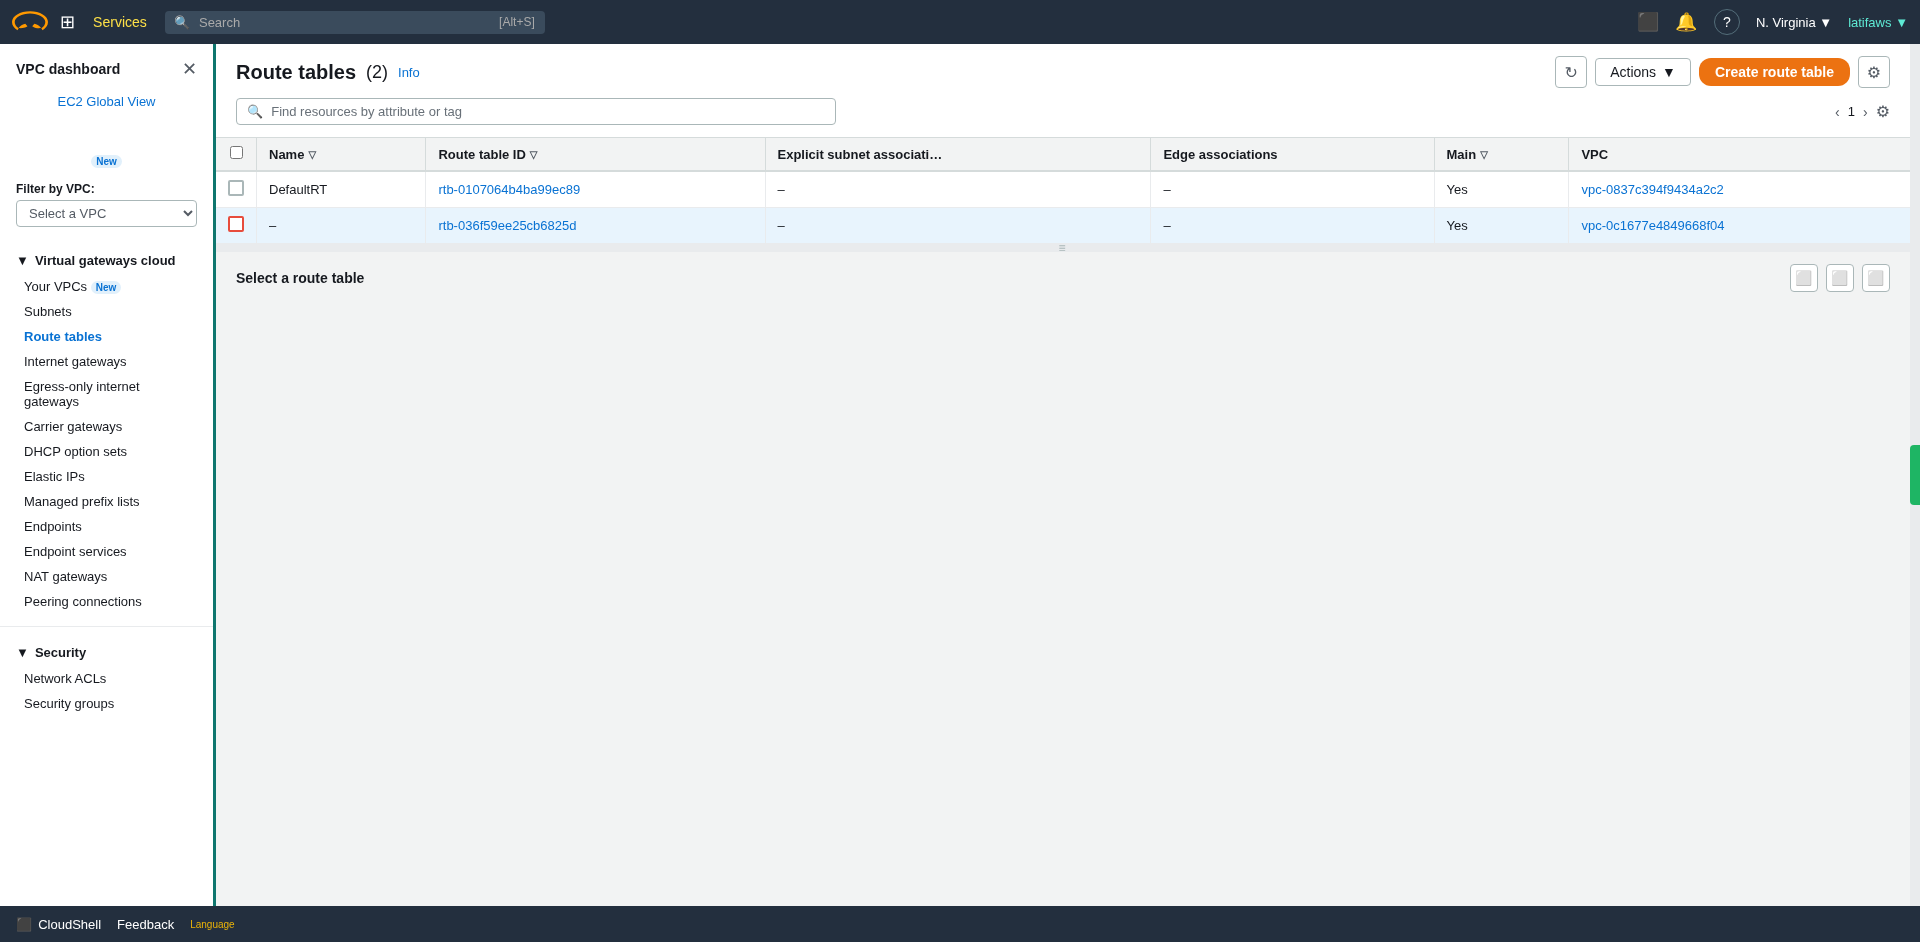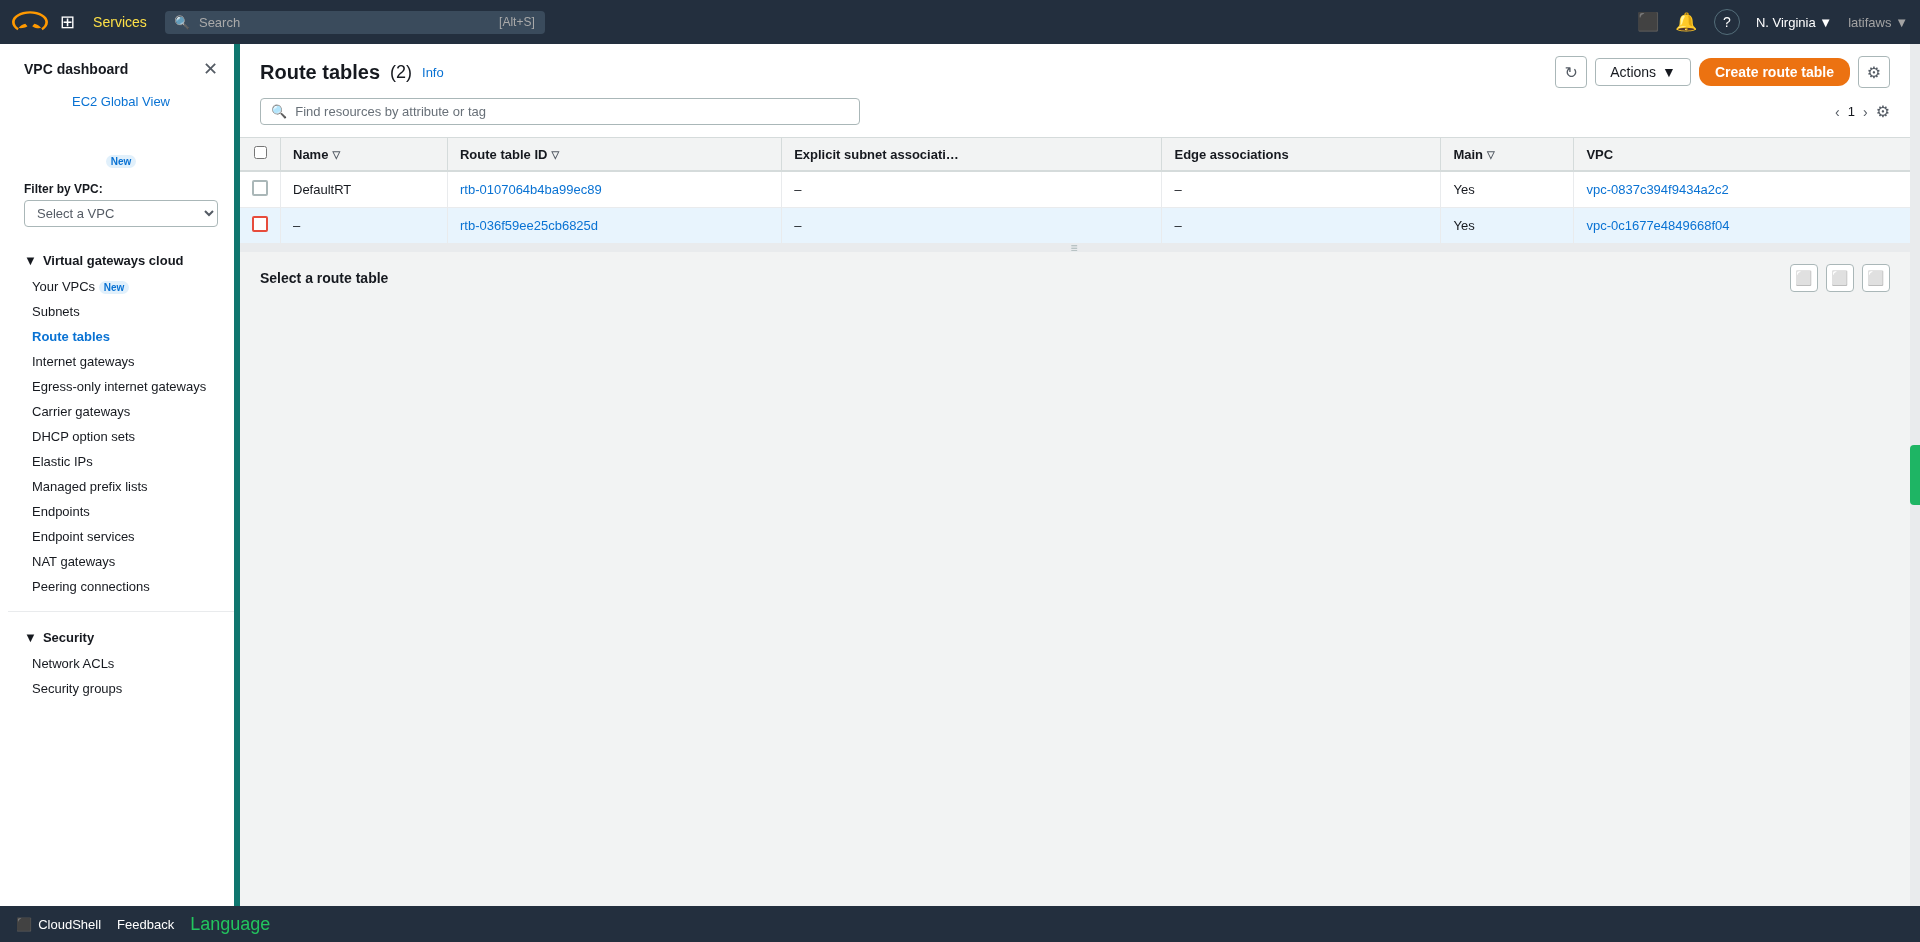--- a/index.html
+++ b/index.html
@@ -52,38 +52,37 @@
     .search-shortcut { color: #aaa; font-size: 12px; }
     .nav-right {
       margin-left: auto;
       display: flex;
       align-items: center;
       gap: 16px;
       color: #fff;
     }
     .nav-icon { font-size: 18px; cursor: pointer; color: #fff; }
     .nav-region { font-size: 13px; color: #fff; cursor: pointer; }
-    .nav-user { font-size: 13px; color: #a3a3a3; cursor: pointer; }
+    .nav-user { font-size: 13px; color: #5eead4; cursor: pointer; }
 
     
     .main-layout {
       display: flex;
       flex: 1;
       overflow: hidden;
     }
 
     
     .sidebar {
-      width: 240px;
-      background: #fff;
-      border-right: 6px solid #0f766e;
+      width: 216px;
+      background: #fff;
+      border-right: 3px solid #0f766e;
       overflow-y: auto;
       flex-shrink: 0;
       padding-bottom: 20px;
-      padding-left: 8px;
     }
     .sidebar-header {
       display: flex;
       align-items: center;
       justify-content: space-between;
       padding: 14px 16px 10px;
     }
     .sidebar-title {
       font-size: 14px;
       font-weight: 600;
@@ -430,23 +429,23 @@
       justify-content: space-between;
       gap: 10px;
     }
 
     .feedback-btn {
       color: #fff;
       cursor: pointer;
       font-size: 13px;
     }
     .language-btn {
-      color: #22c55e;
-      cursor: pointer;
-      font-size: 18px;
+      color: #eab308;
+      cursor: pointer;
+      font-size: 10px;
     }
 
     .help-icon-circle {
       width: 26px; height: 26px;
       border-radius: 50%;
       border: 1px solid #546e7a;
       display: flex; align-items: center; justify-content: center;
       cursor: pointer;
       font-size: 14px; color: #fff;
     }

